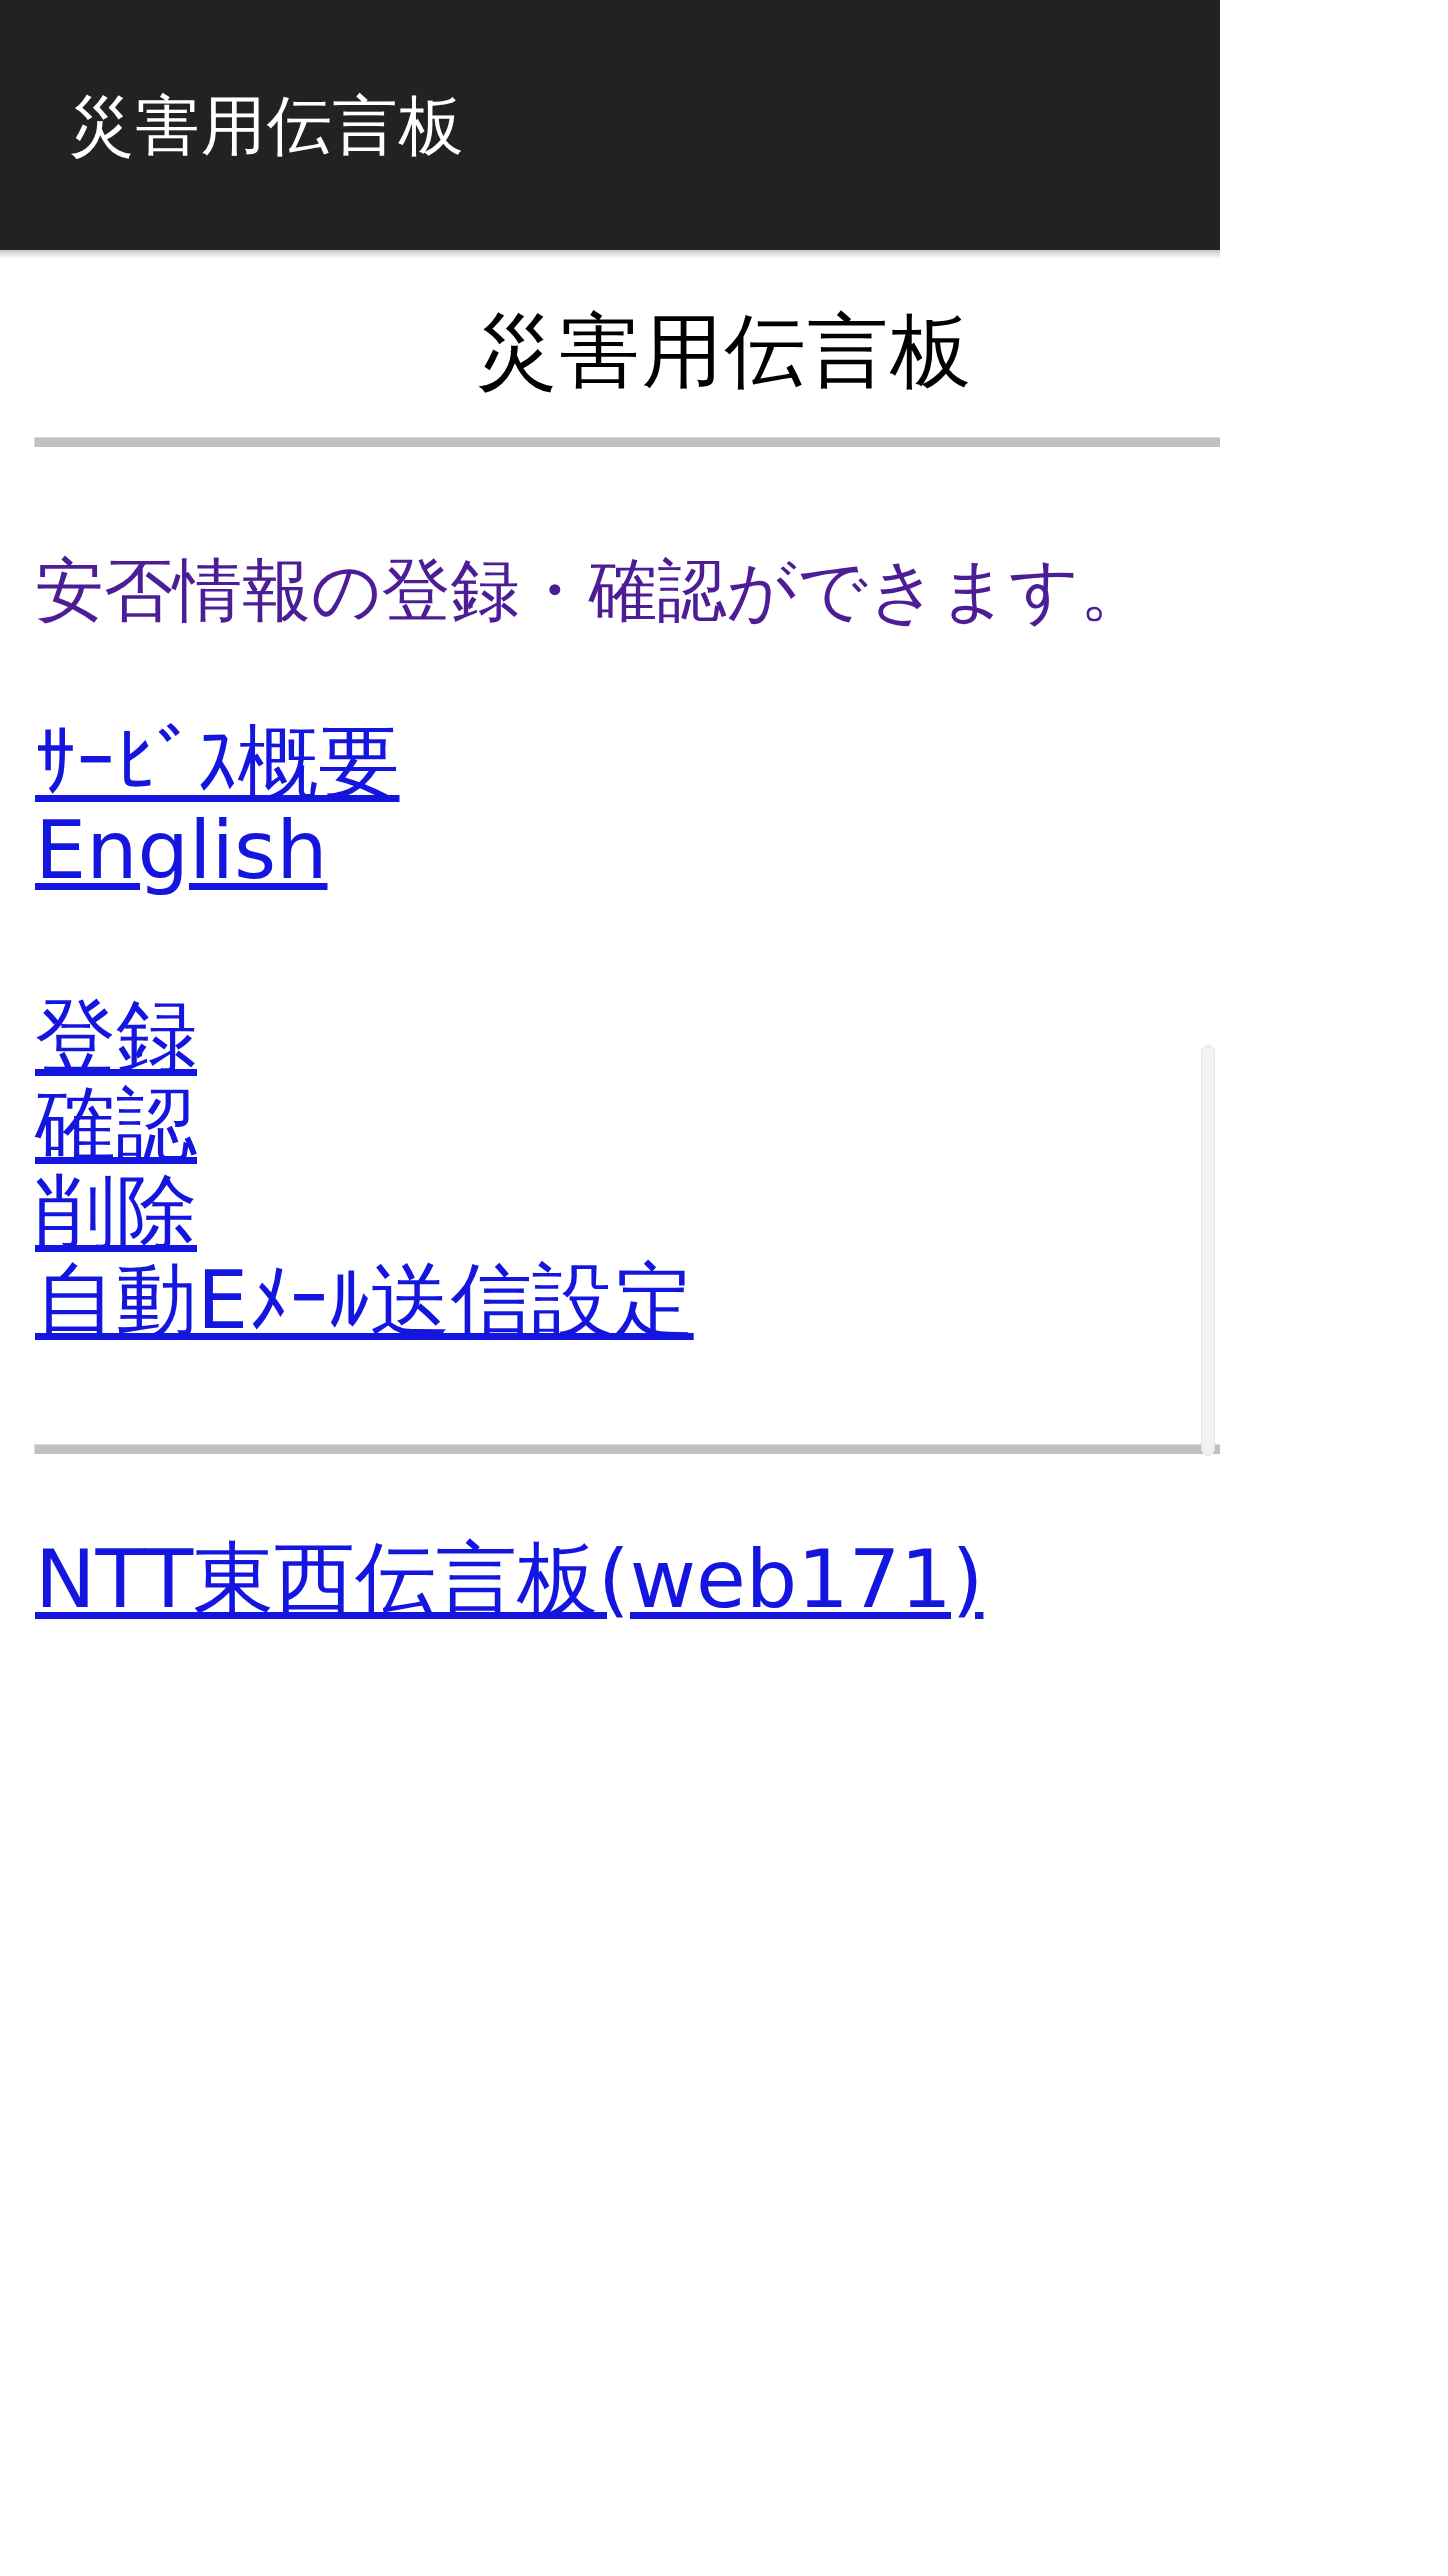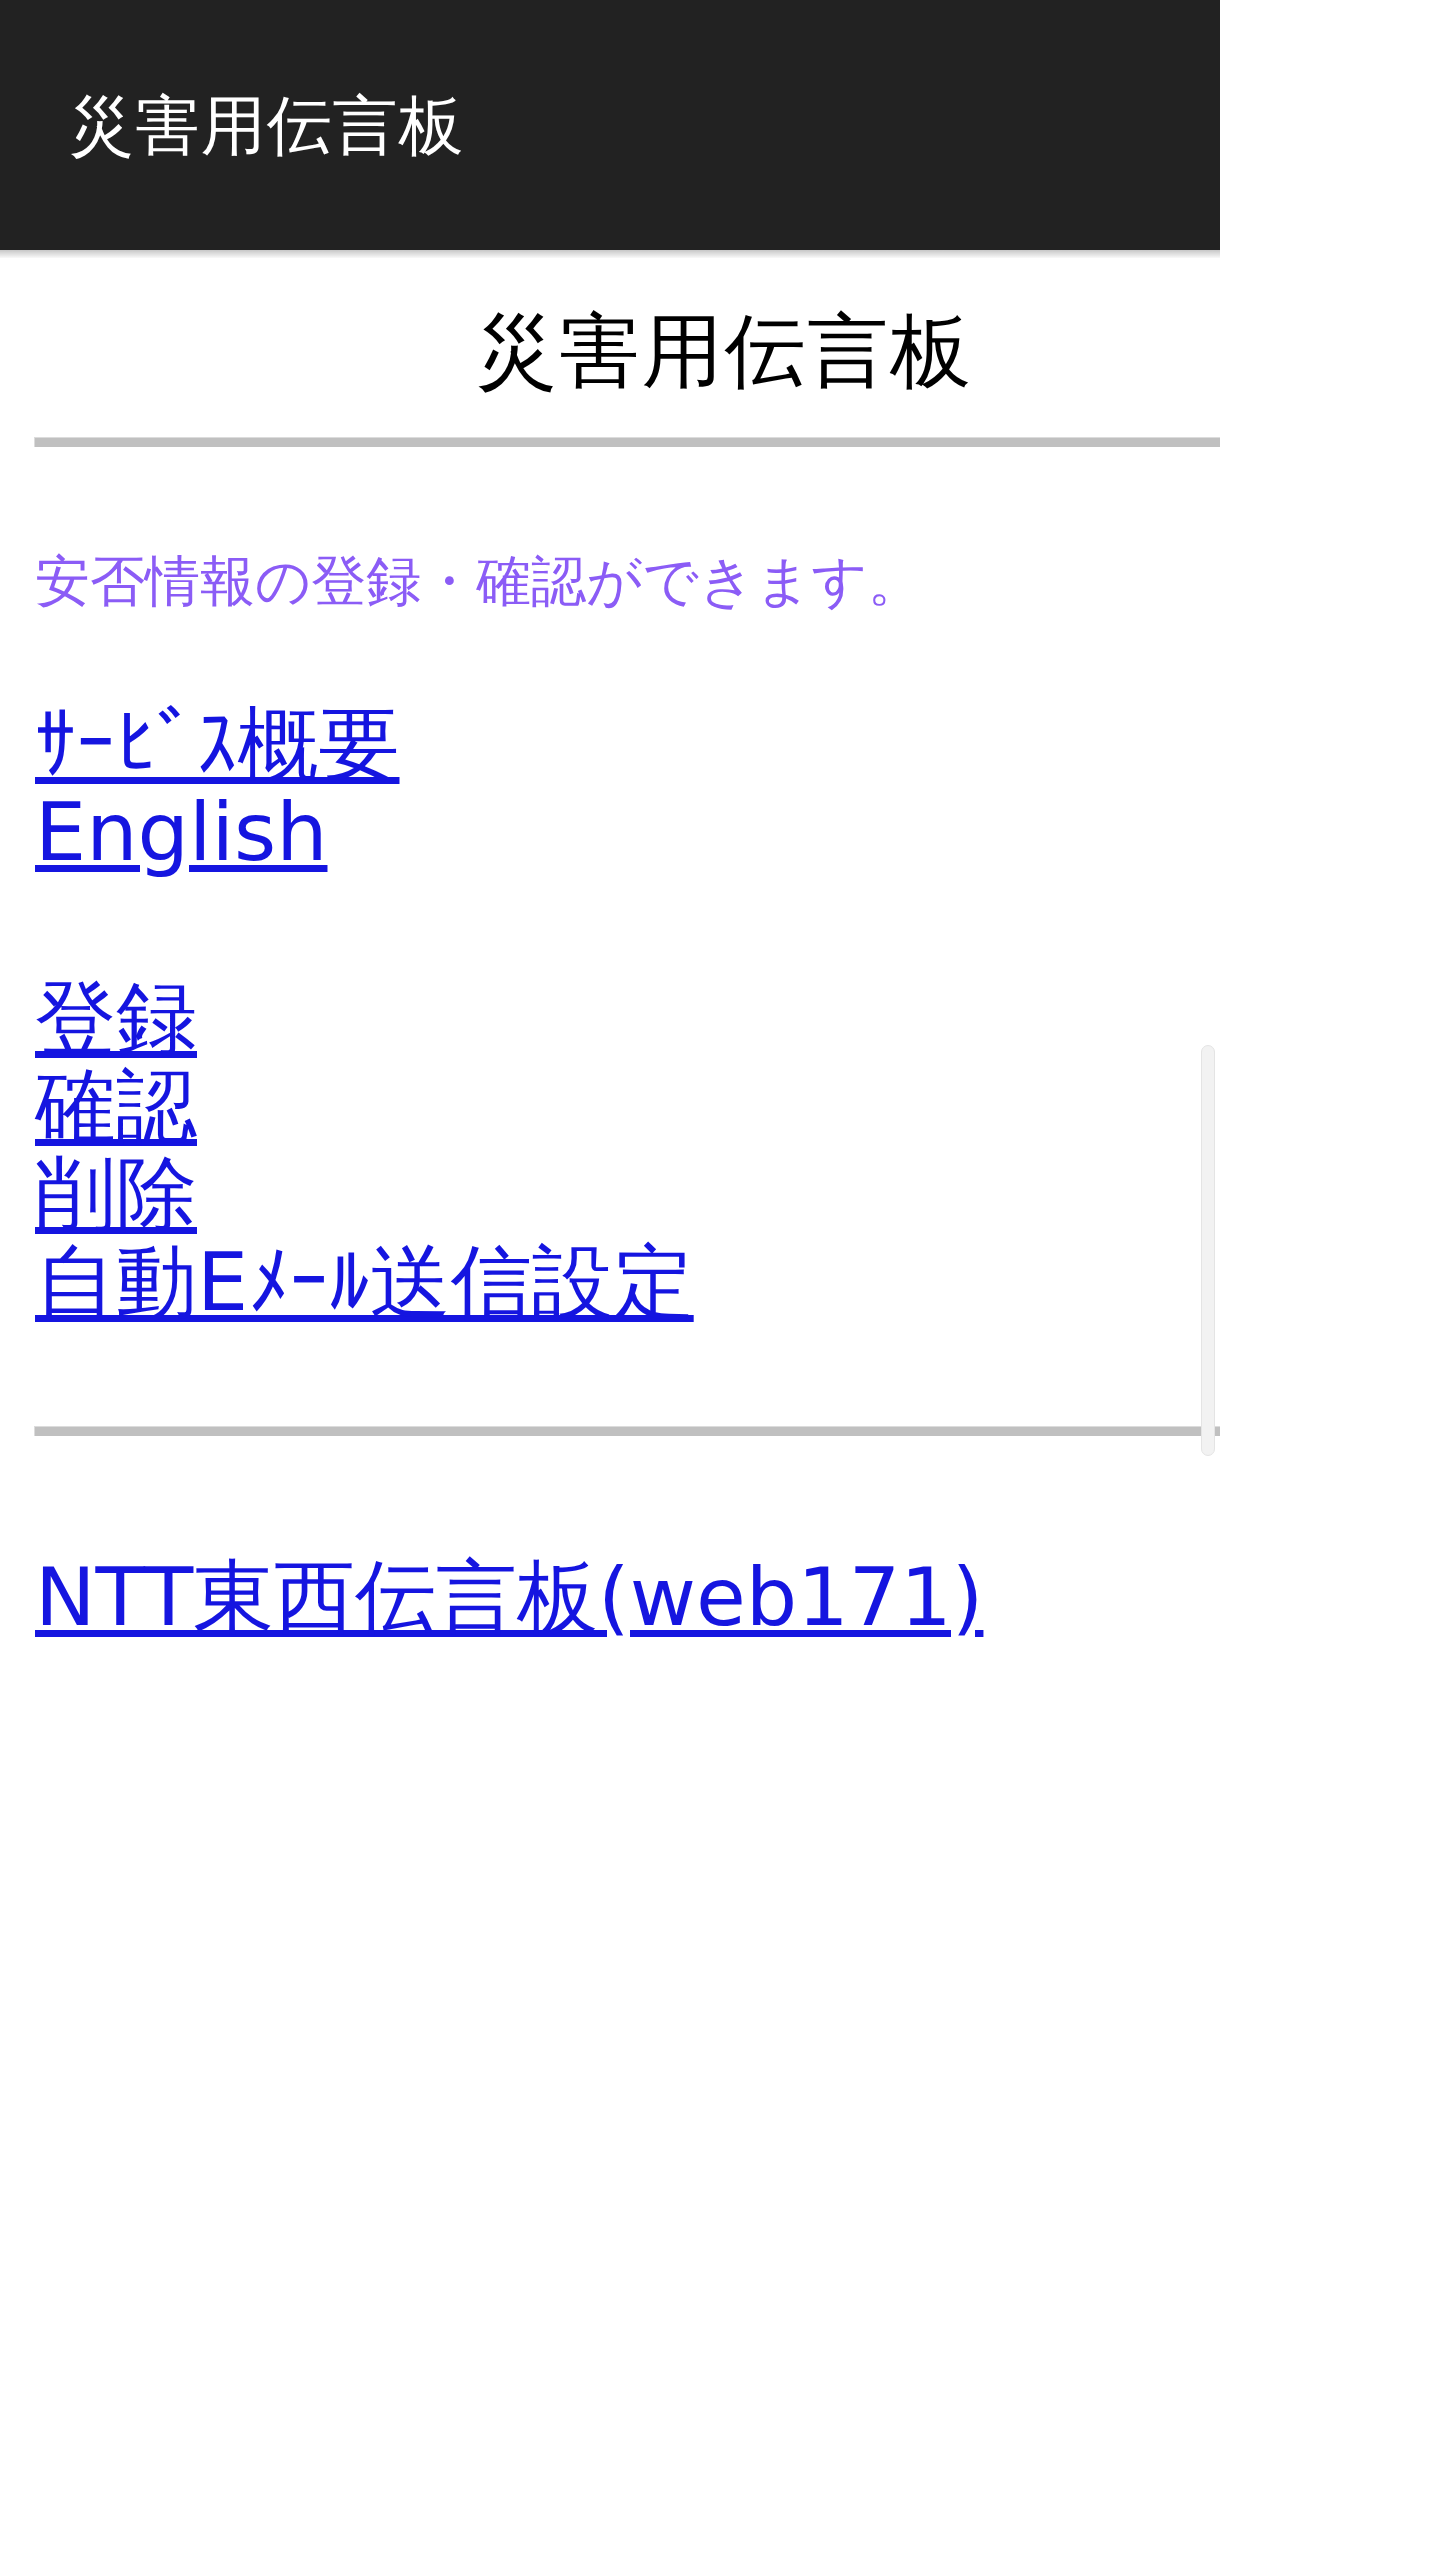--- a/index.html
+++ b/index.html
@@ -97,37 +97,37 @@
     border-top: 1.8px solid #dcdcdc;
     border-left: 1.8px solid #dcdcdc;
     margin: 37px 34px 0 34px;
   }
 
   .content {
     padding: 0 35px;
   }
 
   .body-text {
-    font-size: 55px;
+    font-size: 69px;
     font-weight: 400;
-    color: #8b5cf6;
+    color: #4c1d95;
     line-height: 1.30;
     margin: 99px 0 0 0;
     letter-spacing: 0px;
     max-width: 1332px;
   }
 
   .link-block {
     margin-top: 104px;
   }
   .link-block.second {
     margin-top: 85px;
   }
   .link-block.footer-block {
-    margin-top: 120px;
+    margin-top: 84px;
   }
 
   .page-link {
     display: block;
     font-size: 81px;
     line-height: 1.02;
     color: #1515e0;
     text-decoration: underline;
     text-decoration-thickness: 7px;
     text-underline-offset: 5.3px;

